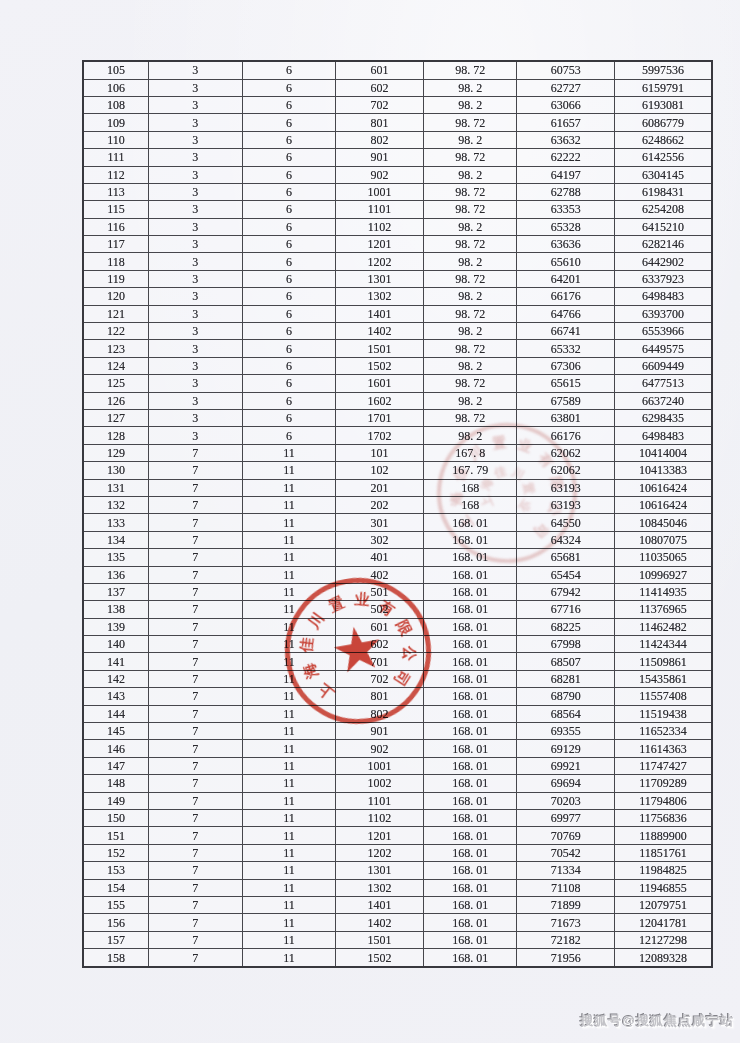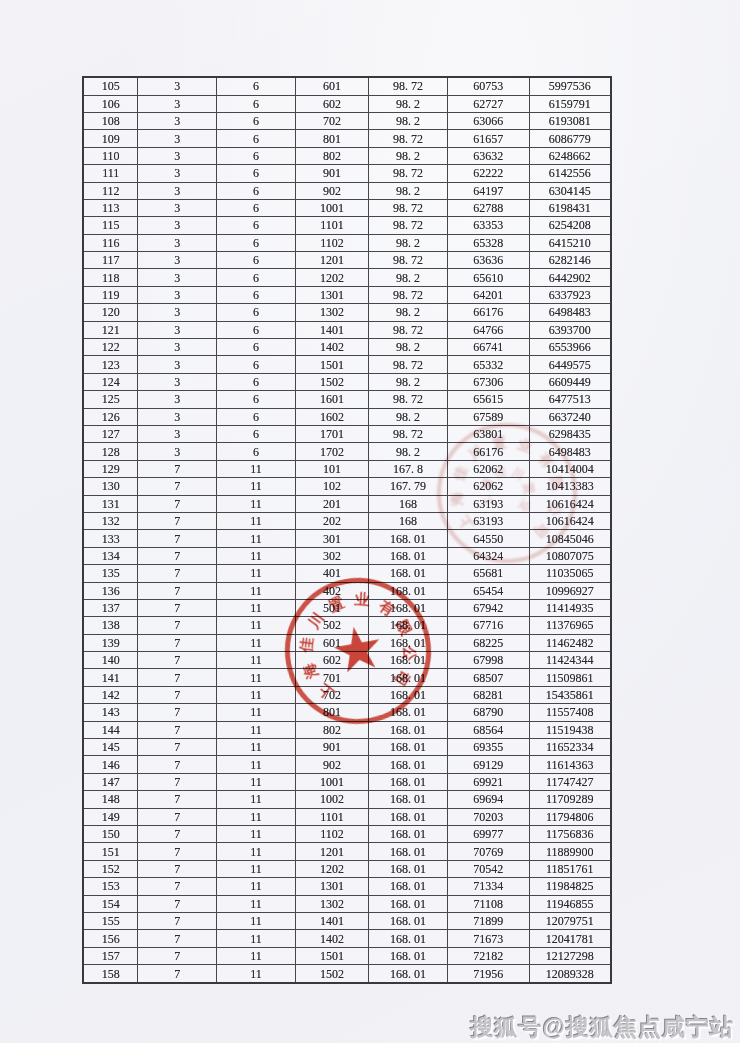--- a/index.html
+++ b/index.html
@@ -9,22 +9,22 @@
     margin:0 auto;
     overflow:hidden;
     background:
       radial-gradient(ellipse at 65% 8%, rgba(255,255,255,.55), rgba(255,255,255,0) 55%),
       linear-gradient(155deg, #f2f2f7 0%, #eff0f5 45%, #f1f1f6 100%);
     font-family:"Liberation Serif","DejaVu Serif",serif;
   }
 
   
   .price-table {
-    position:absolute; left:82px; top:76px;
-    width:530px; height:908px;
+    position:absolute; left:82px; top:60px;
+    width:631px; height:908px;
     border-collapse:collapse; table-layout:fixed;
     border:2px solid #38383e;
     background:rgba(250,250,253,.45);
   }
   .price-table td {
     border:1.5px solid #46464c;
     padding:0;
     text-align:center; vertical-align:middle;
     font-size:12px; line-height:1;
     color:#2a2a2f;
@@ -66,21 +66,21 @@
   .arc-ch {
     position:absolute; left:50%; top:50%;
     font-family:"Liberation Sans","DejaVu Sans",sans-serif;
     font-weight:bold; line-height:1;
   }
 
   
   .watermark {
     position:absolute; right:6px; top:1012px;
     font-family:"Liberation Sans","DejaVu Sans",sans-serif;
-    font-weight:bold; font-size:23px; letter-spacing:1px;
+    font-weight:bold; font-size:13px; letter-spacing:1px;
     color:#c3c3c8;
     text-shadow:1px 1px 0 #ffffff, -1px -1px 0 #84848a, 2px 2px 2px rgba(255,255,255,.9);
   }
 </style>
 </head>
 <body>
 
 <div class="page">
 
   <table class="price-table">

